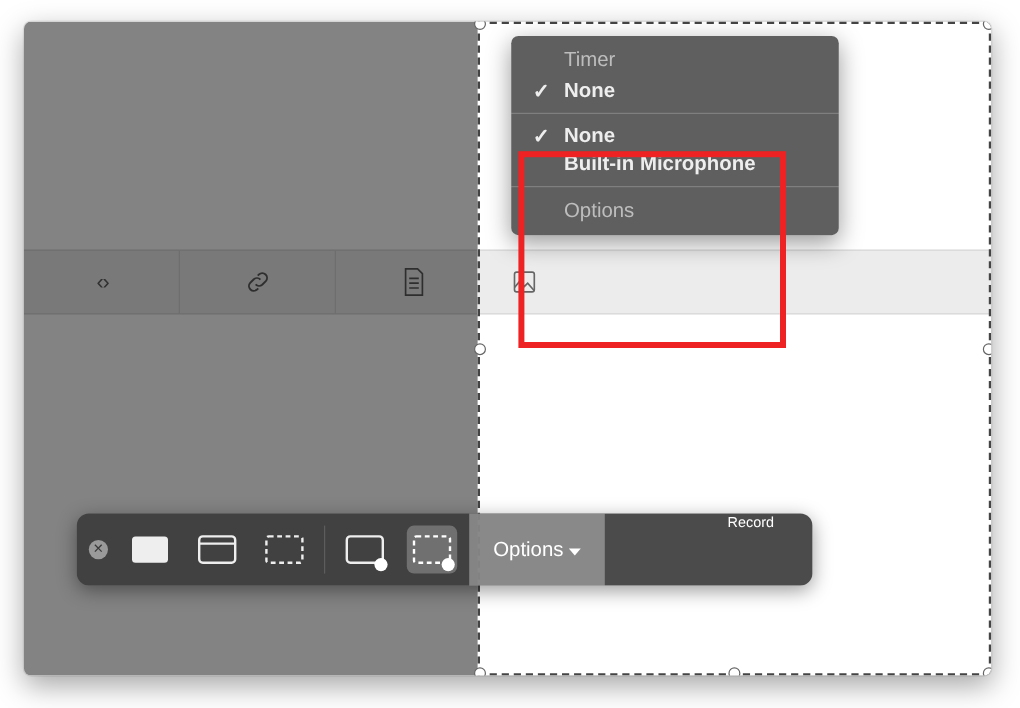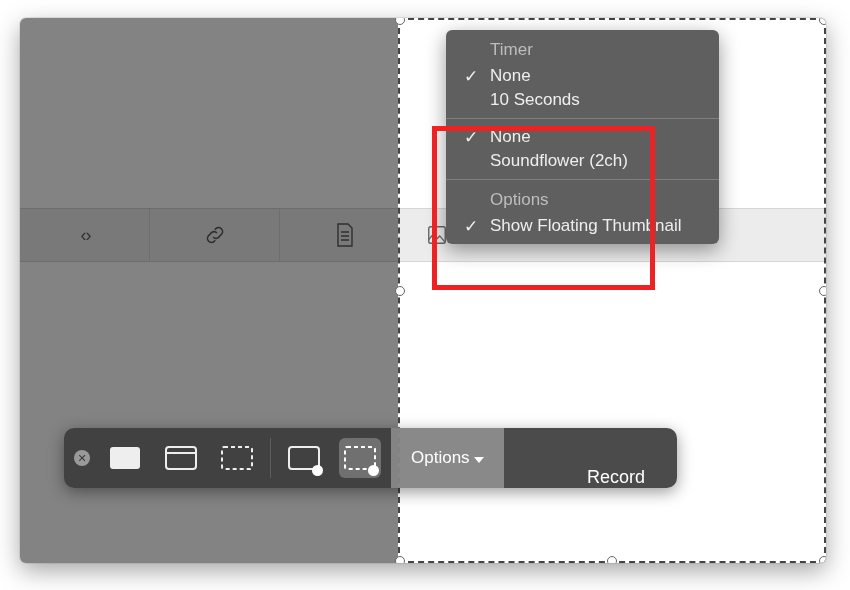--- a/index.html
+++ b/index.html
@@ -142,52 +142,53 @@
     color: #fff;
     display:flex; align-items:center;
     font-size: 17px;
     cursor:pointer;
     margin-left: 10px;
   }
   .ctrl-bar .record-btn {
     height: 60px;
     padding: 0 22px;
     color: #fff;
-    display:flex; align-items:flex-end;
-    font-size: 18px;
+    display:flex; align-items:flex-start;
+    font-size: 12px;
     cursor:pointer;
     margin-left: auto;
   }
   .chev-down {
     width:0;height:0;border-left:5px solid transparent;border-right:5px solid transparent;border-top:6px solid #fff;margin-left:4px;margin-top:4px;
   }
 
   
   .menu {
     position: absolute;
-    left: 426px;
+    left: 406px;
     top: 12px;
     width: 273px;
     background: rgba(90,90,90,0.97);
     border-radius: 6px 6px 6px 6px;
     z-index: 20;
     padding: 6px 0;
     color: #eee;
     font-size: 17px;
     box-shadow: 0 6px 20px rgba(0,0,0,0.4);
   }
   .menu .section-title {
     color: #bdbdbd;
     padding: 4px 18px 4px 44px;
   }
   .menu .item {
     padding: 2px 18px 2px 44px;
     position: relative;
     cursor: pointer;
     white-space: nowrap;
+    font-weight: bold;
   }
   .menu .item.checked::before {
     content: "✓";
     position: absolute;
     left: 18px;
     color: #eee;
   }
   .menu hr {
     border: none;
     border-top: 1px solid rgba(255,255,255,0.2);
@@ -294,24 +295,22 @@
       <span class="chev-down"></span>
     </div>
     <div class="record-btn">
       <span>Record</span>
     </div>
   </div>
 
   <div class="menu" id="menu">
       <div class="section-title">Timer</div>
       <div class="item checked">None</div>
-      <div class="item">10 Seconds</div>
       <hr>
       <div class="item checked">None</div>
-      <div class="item">Soundflower (2ch)</div>
+      <div class="item">Built-in Microphone</div>
       <hr>
       <div class="section-title">Options</div>
-      <div class="item checked">Show Floating Thumbnail</div>
     </div>
 
 </div>
 
 <div class="red-box"></div>
 
 </body></html>

